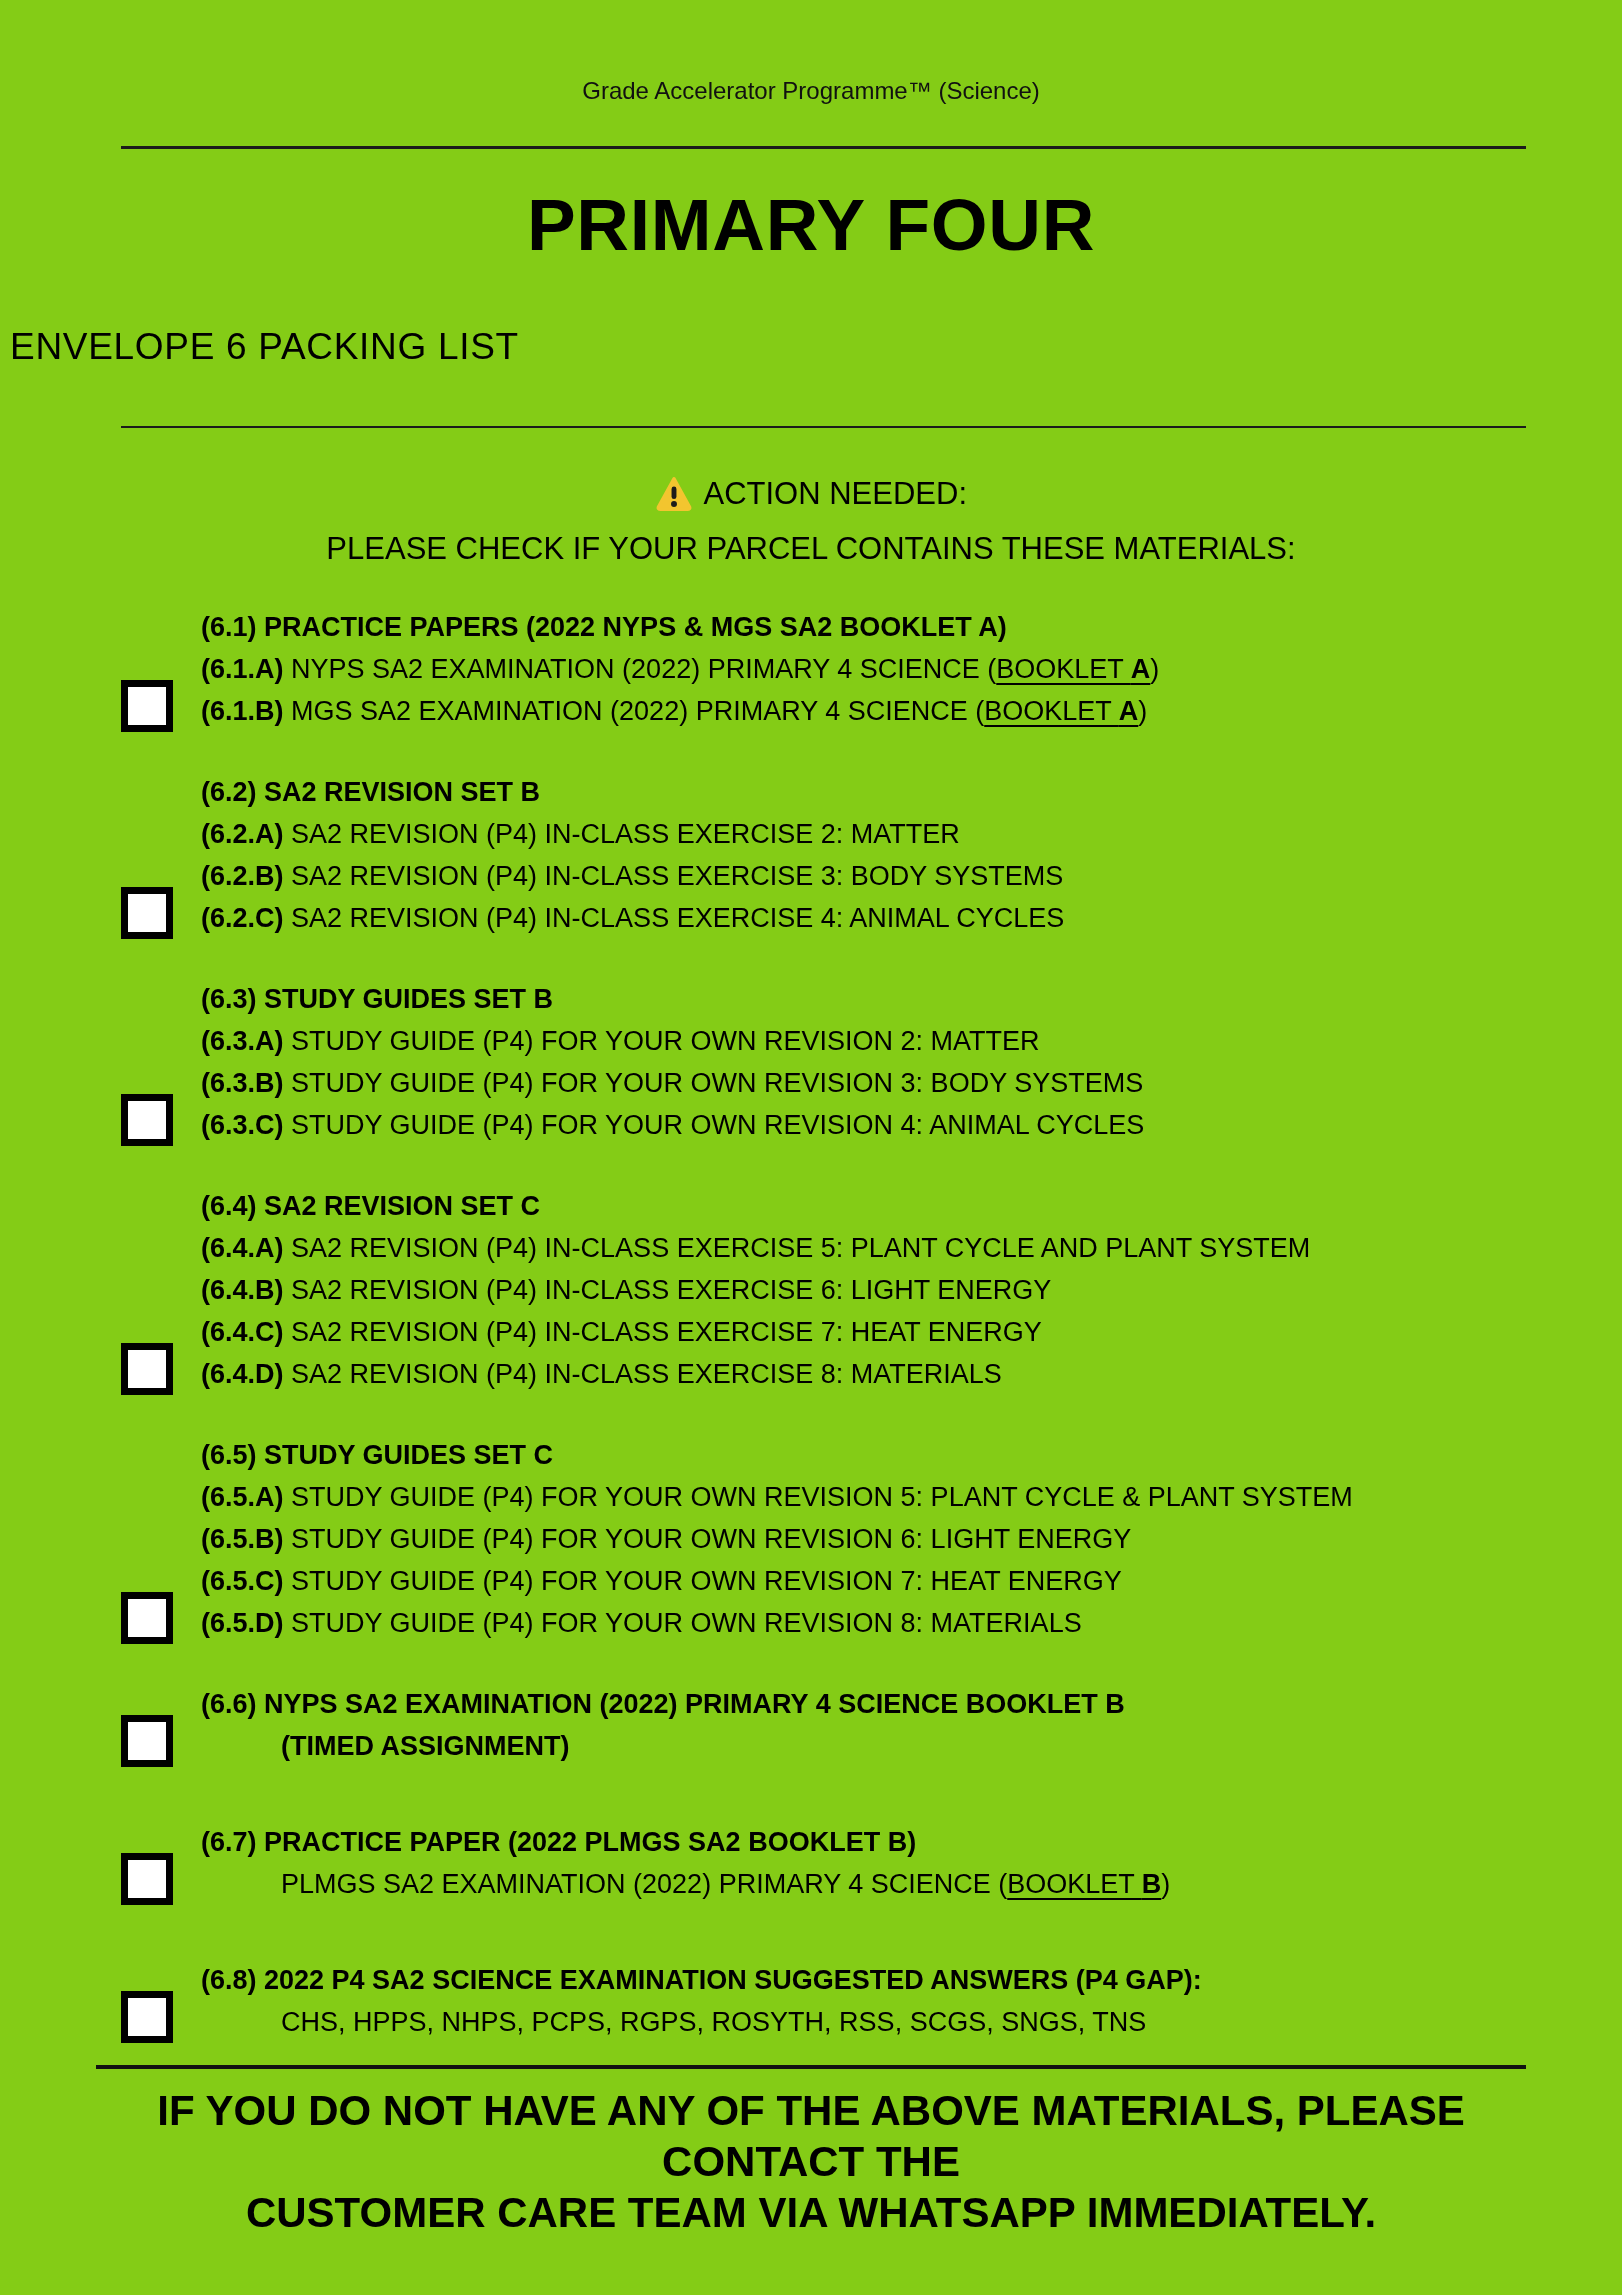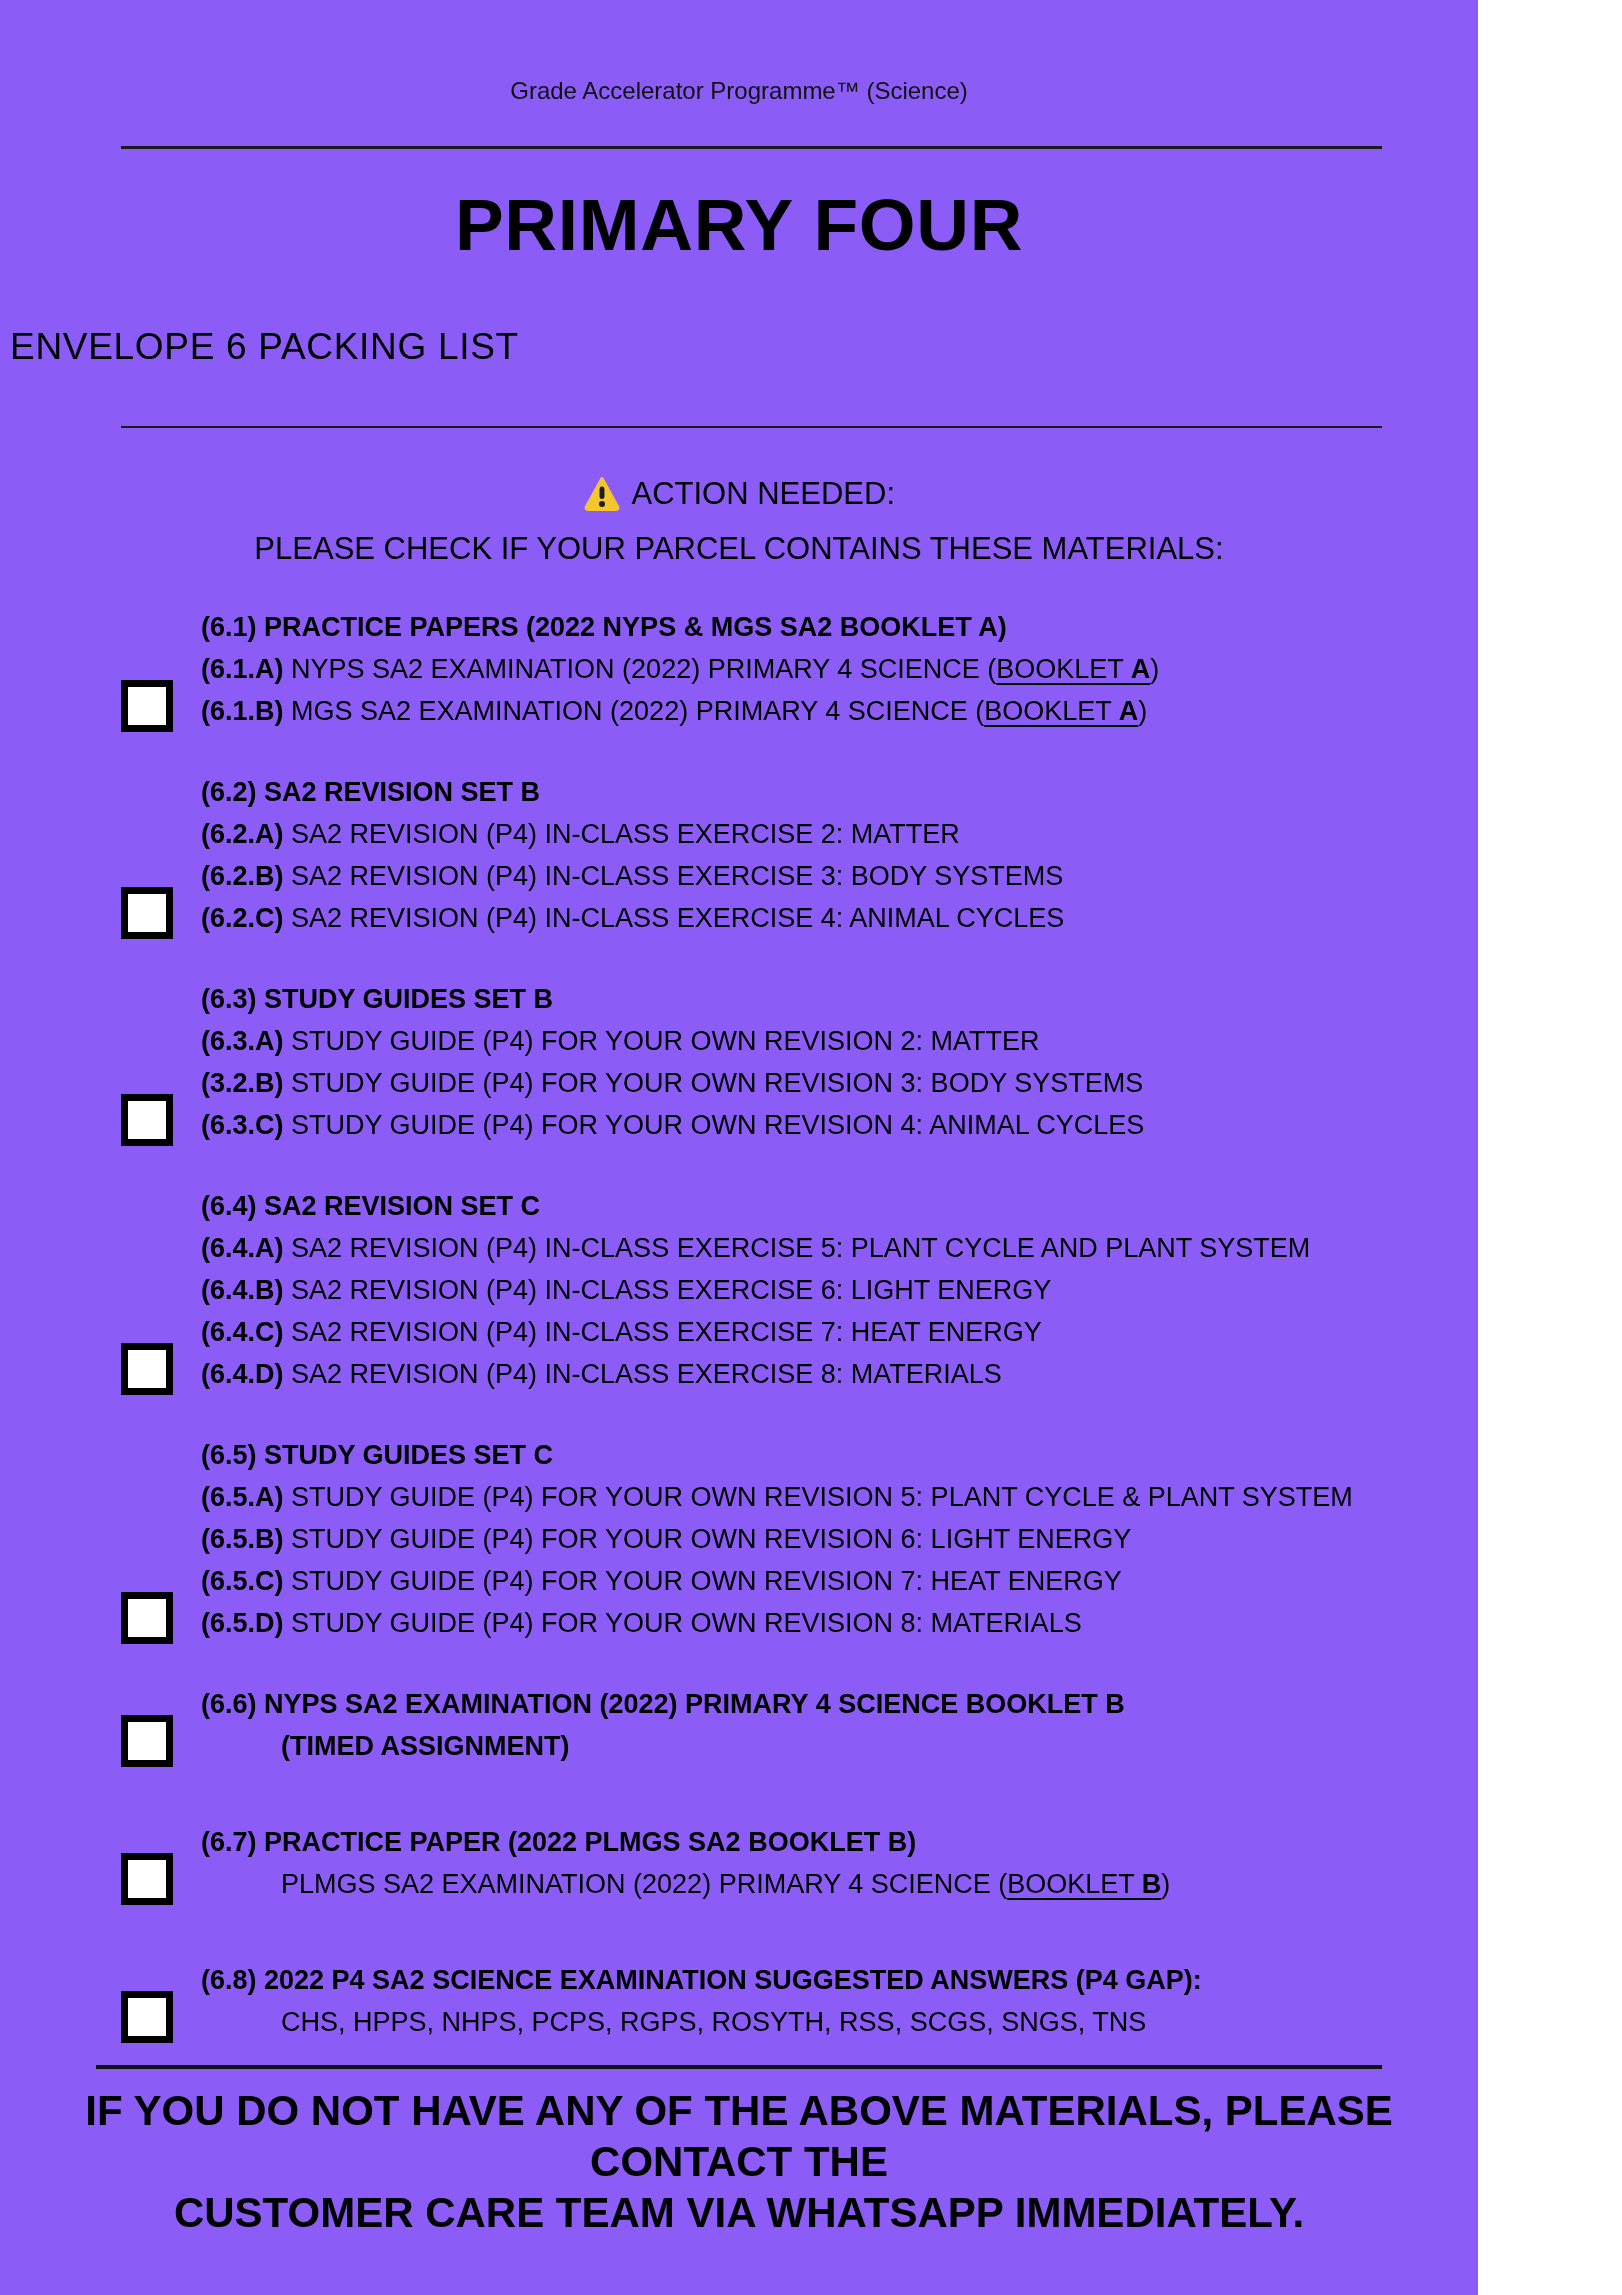--- a/index.html
+++ b/index.html
@@ -3,23 +3,23 @@
 <meta charset="utf-8">
 <style>
   * { margin: 0; padding: 0; box-sizing: border-box; }
   html, body { background: #ffffff; }
   body {
     font-family: "Liberation Sans", "DejaVu Sans", sans-serif;
     color: #000000;
   }
   .page {
     position: relative;
-    width: 1478px;
+    width: 1622px;
     height: 2295px;
-    background: #8b5cf6;
+    background: #84cc16;
     overflow: hidden;
   }
   .program-line {
     padding-top: 77px;
     text-align: center;
     font-size: 24px;
     color: #111;
   }
   .rule {
     height: 2.6px;
@@ -139,21 +139,21 @@
         <div class="sub"><span class="b">(6.2.B)</span><span> SA2 REVISION (P4) IN-CLASS EXERCISE 3: BODY SYSTEMS</span></div>
         <div class="sub"><span class="b">(6.2.C)</span><span> SA2 REVISION (P4) IN-CLASS EXERCISE 4: ANIMAL CYCLES</span></div>
       </div>
     </div>
 
     <div class="item">
       <div class="checkbox"></div>
       <div class="item-text">
         <div class="item-heading">(6.3) STUDY GUIDES SET B</div>
         <div class="sub"><span class="b">(6.3.A)</span><span> STUDY GUIDE (P4) FOR YOUR OWN REVISION 2: MATTER</span></div>
-        <div class="sub"><span class="b">(3.2.B)</span><span> STUDY GUIDE (P4) FOR YOUR OWN REVISION 3: BODY SYSTEMS</span></div>
+        <div class="sub"><span class="b">(6.3.B)</span><span> STUDY GUIDE (P4) FOR YOUR OWN REVISION 3: BODY SYSTEMS</span></div>
         <div class="sub"><span class="b">(6.3.C)</span><span> STUDY GUIDE (P4) FOR YOUR OWN REVISION 4: ANIMAL CYCLES</span></div>
       </div>
     </div>
 
     <div class="item">
       <div class="checkbox"></div>
       <div class="item-text">
         <div class="item-heading">(6.4) SA2 REVISION SET C</div>
         <div class="sub"><span class="b">(6.4.A)</span><span> SA2 REVISION (P4) IN-CLASS EXERCISE 5: PLANT CYCLE AND PLANT SYSTEM</span></div>
         <div class="sub"><span class="b">(6.4.B)</span><span> SA2 REVISION (P4) IN-CLASS EXERCISE 6: LIGHT ENERGY</span></div>

